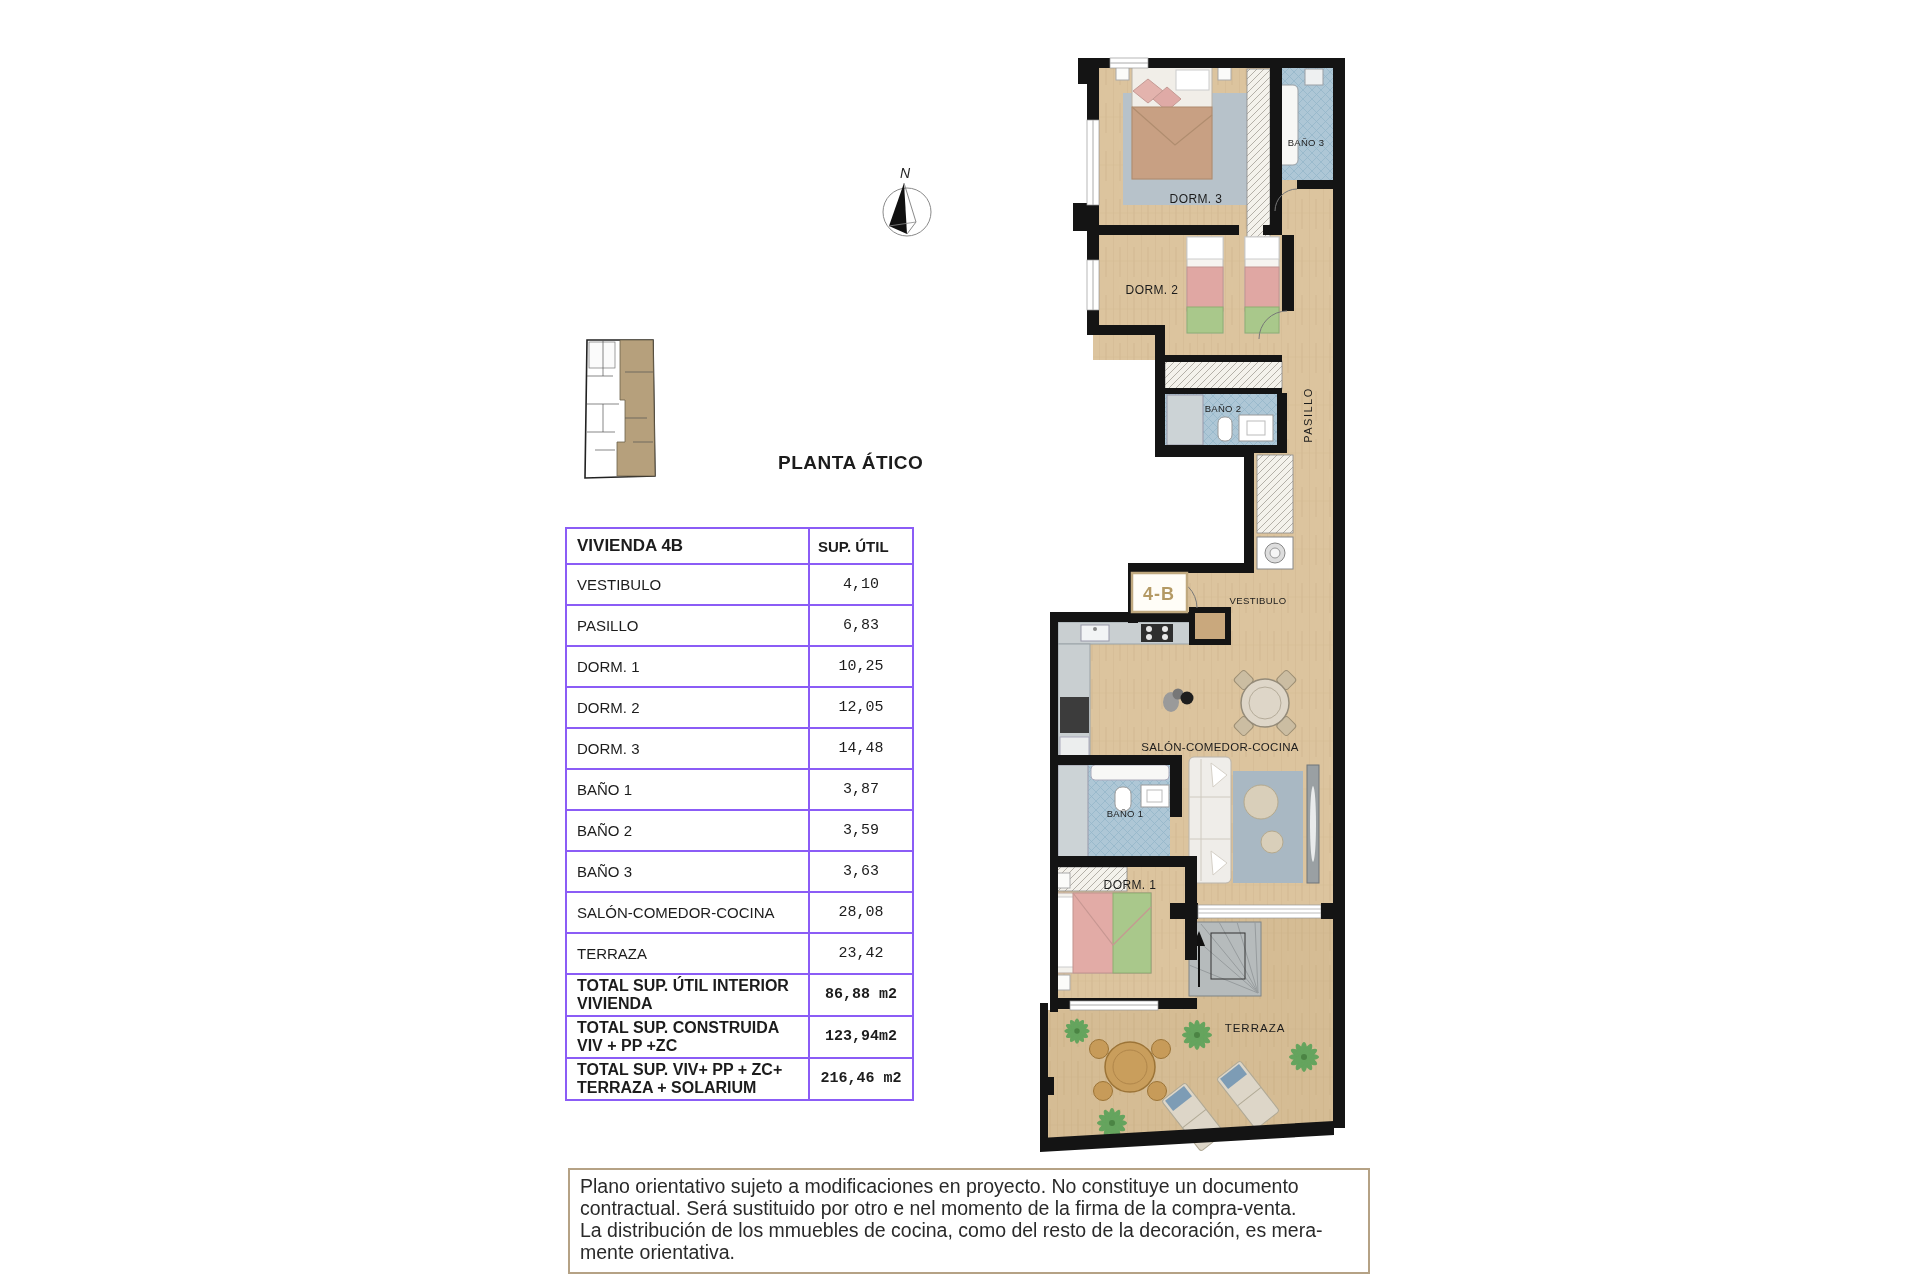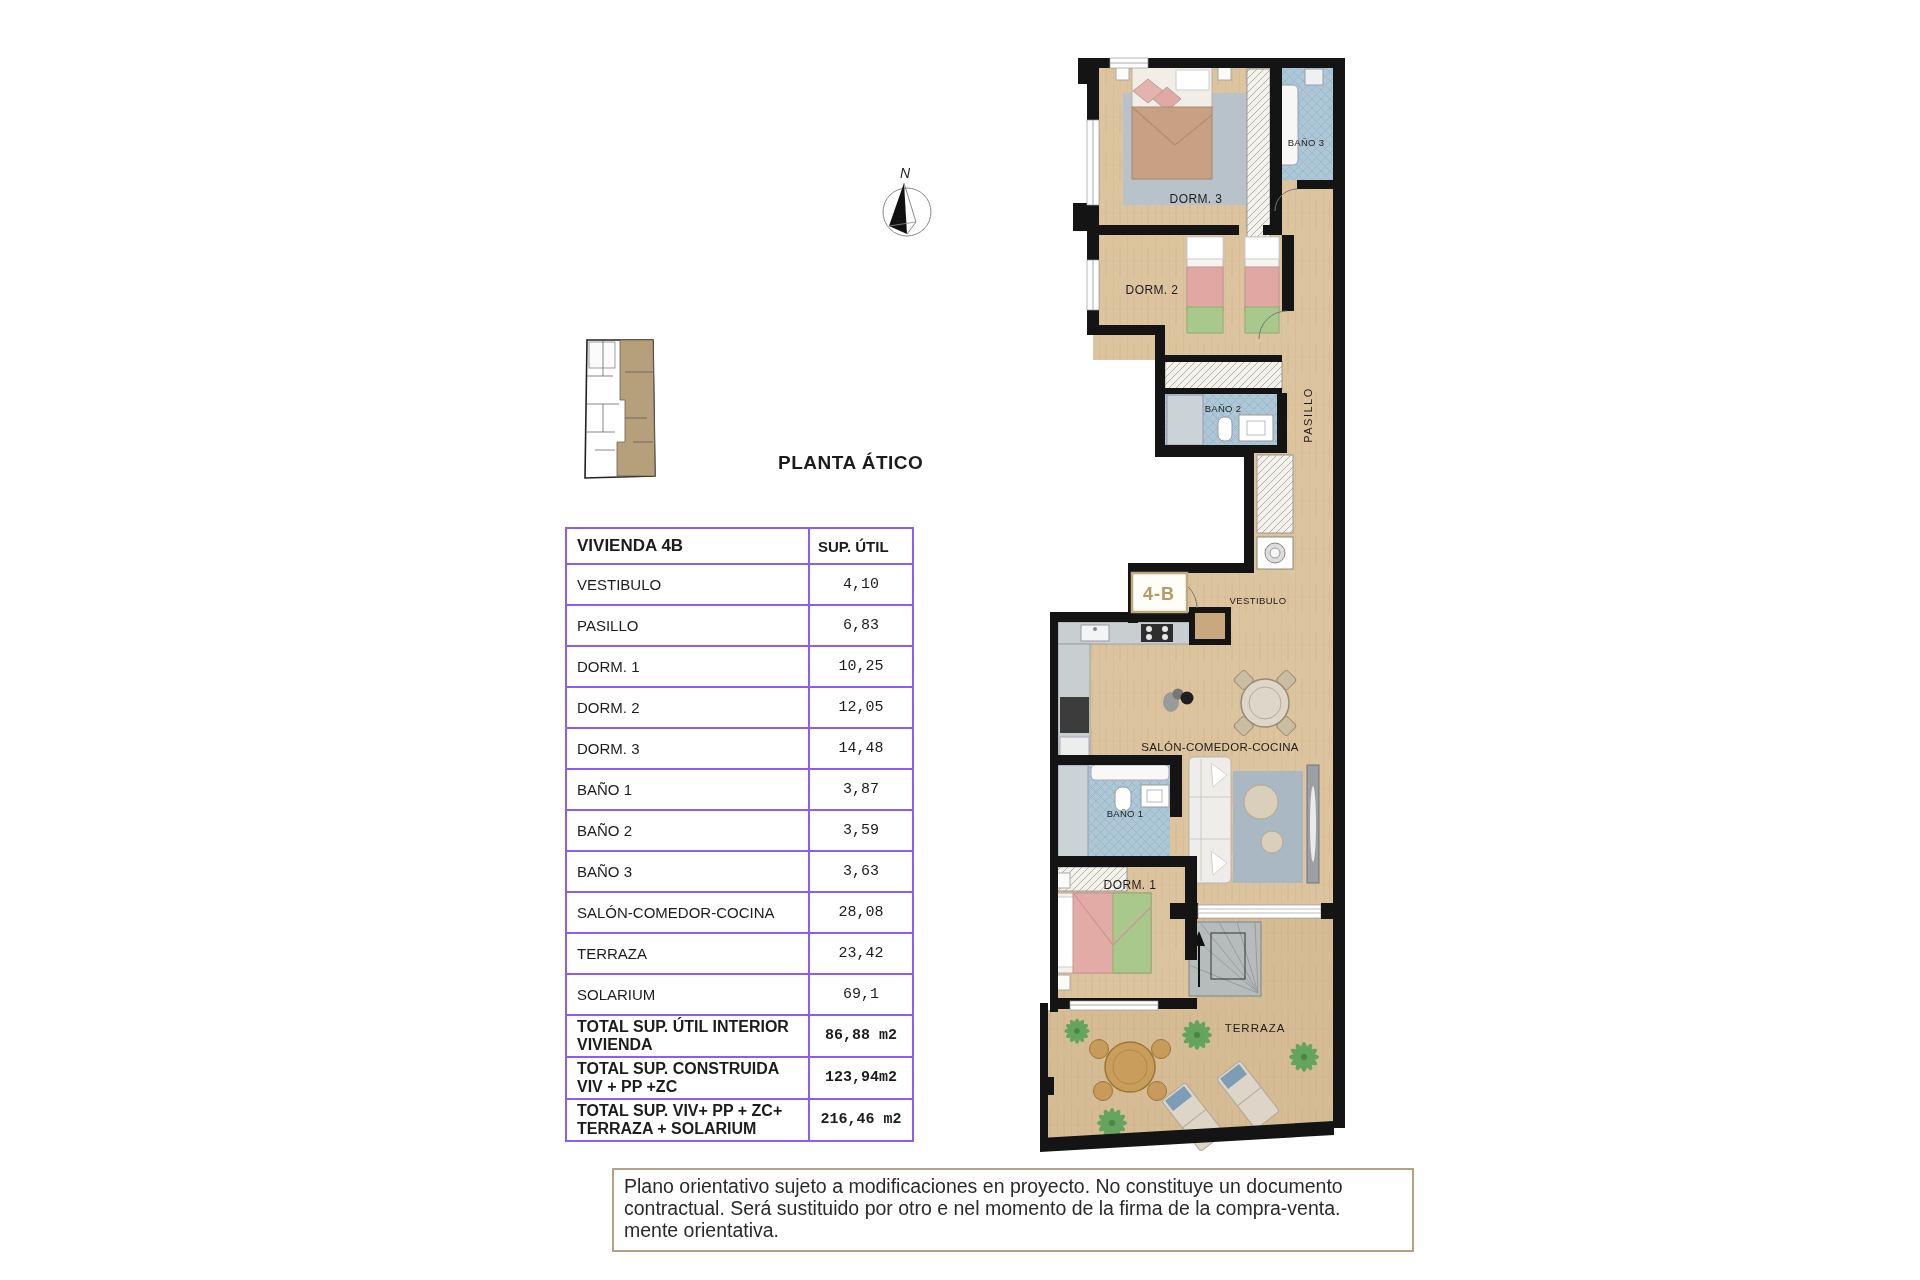--- a/index.html
+++ b/index.html
@@ -15,21 +15,21 @@
   #areas-table col.c1{width:243px;} #areas-table col.c2{width:104px;}
   #areas-table thead th{height:34px;font-weight:bold;}
   #areas-table thead th.hv{font-size:15px;padding-left:8px;}
   #areas-table thead th.hl{font-size:17px;}
   #areas-table tbody td{height:39px;}
   #areas-table td.val{text-align:center;padding:0 2px;font-family:Liberation Mono, monospace;}
   #areas-table tr.total td{height:40px;font-weight:bold;font-size:16px;line-height:1.15;}
   #areas-table tr.total td.val{font-size:15px;border-radius:6px;}
   
   #disclaimer{left:568px;top:1168px;width:778px;border:2px solid #b5a285;background:#fff;
-        padding:5px 10px 9px 10px;font-size:19.5px;line-height:22px;color:#2a2a2a;margin-left:44px;}
+        padding:5px 10px 9px 10px;font-size:19.5px;line-height:22px;color:#2a2a2a;}
   svg text{font-family:"Liberation Sans", sans-serif;}
 </style>
 </head>
 <body>
 
 <div id="page">
 
   <svg class="abs" style="left:860px;top:150px" width="96" height="112" viewBox="0 0 96 112">
     <circle cx="47" cy="62" r="24" fill="none" stroke="#8a8a8a" stroke-width="1"></circle>
     <polygon points="44,33 29,76 47,84" fill="#111"></polygon>
@@ -93,24 +93,20 @@
           <td>BAÑO 3</td>
           <td class="val">3,63</td>
         </tr>
       <tr>
           <td>SALÓN-COMEDOR-COCINA</td>
           <td class="val">28,08</td>
         </tr>
       <tr>
           <td>TERRAZA</td>
           <td class="val">23,42</td>
-        </tr>
-      <tr>
-          <td>SOLARIUM</td>
-          <td class="val">69,1</td>
         </tr>
       <tr class="total">
           <td>TOTAL SUP. ÚTIL INTERIOR VIVIENDA</td>
           <td class="val">86,88 m2</td>
         </tr>
       <tr class="total">
           <td>TOTAL SUP. CONSTRUIDA VIV + PP +ZC</td>
           <td class="val">123,94m2</td>
         </tr>
       <tr class="total">
@@ -418,16 +414,17 @@
       <text x="205" y="706" text-anchor="middle" font-size="11.5" letter-spacing="0.3">SALÓN-COMEDOR-COCINA</text>
       <text x="110" y="772" text-anchor="middle" font-size="9.5" letter-spacing="0.3">BAÑO 1</text>
       <text x="115" y="844" text-anchor="middle" font-size="12" letter-spacing="0.4">DORM. 1</text>
       <text x="240" y="987" text-anchor="middle" font-size="11.5" letter-spacing="1">TERRAZA</text>
     </g>
   </svg>
 
   <div class="abs" id="disclaimer">
     <div>Plano orientativo sujeto a modificaciones en proyecto. No constituye un documento</div>
     <div>contractual. Será sustituido por otro e nel momento de la firma de la compra-venta.</div>
+    <div>La distribución de los mmuebles de cocina, como del resto de la decoración, es mera-</div>
     <div>mente orientativa.</div>
   </div>
 
 </div>
 
 </body></html>

